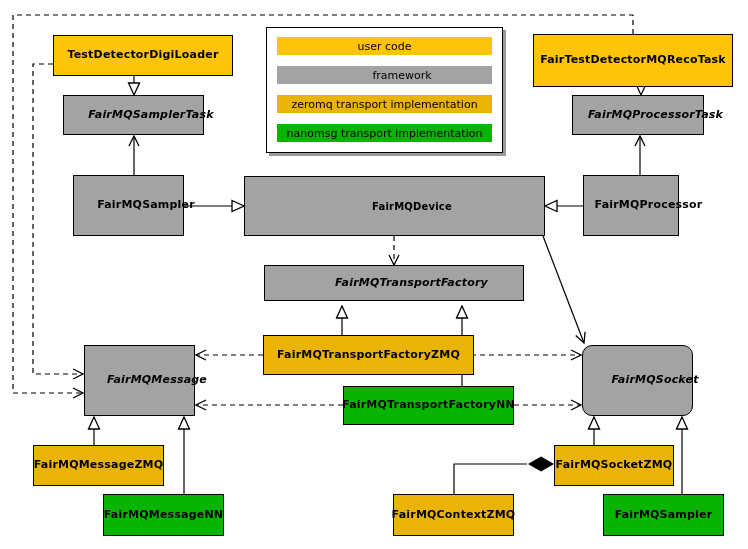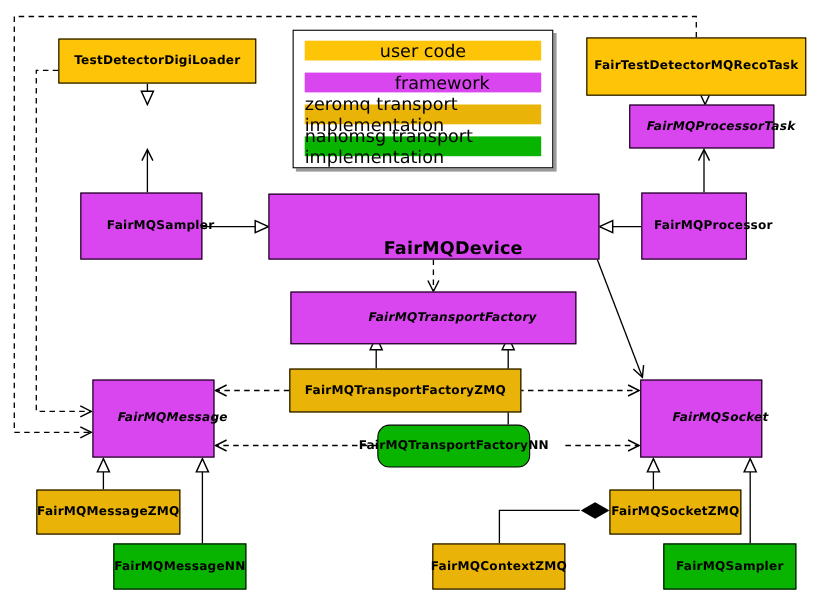--- a/index.html
+++ b/index.html
@@ -6,35 +6,35 @@
   .canvas{
     position:relative;width:748px;height:549px;background:#ffffff;overflow:hidden;
     font-family:"DejaVu Sans","Liberation Sans",sans-serif;
   }
   .edges{position:absolute;left:0;top:0;}
   .node{
     position:absolute;box-sizing:border-box;border:1.4px solid #000;
     display:flex;align-items:center;justify-content:center;text-align:center;
     font-size:11px;font-weight:700;color:#000;letter-spacing:.2px;line-height:1.1;
   }
-  .node.big{font-size:16px;align-items:flex-end;}
+  .node.big{font-size:10px;}
   .node.abstract{font-style:italic;}
   .user{background:#fdc408;}
-  .framework{background:#d946ef;padding-left:35px;}
+  .framework{background:#a3a3a3;padding-left:35px;}
   .zmq{background:#eab308;}
   .nn{background:#09b400;}
   .legend{
     position:absolute;left:266px;top:27px;width:237px;height:126px;
     box-sizing:border-box;background:#ffffff;border:1.6px solid #000;
     box-shadow:3px 3px 0 #9a9a9a;padding:9px 10px;
   }
   .legend-row{
     box-sizing:border-box;height:18px;margin-bottom:11px;
     display:flex;align-items:center;justify-content:center;
-    font-size:16px;font-weight:400;color:#000;
+    font-size:11px;font-weight:400;color:#000;
   }
   .legend-row:last-child{margin-bottom:0;}
 </style>
 </head>
 <body>
 
 <div class="canvas">
 
   <svg class="edges" width="748" height="549" viewBox="0 0 748 549">
     <defs>
@@ -72,45 +72,48 @@
     <path d="M454,494 L454,464 L527,464" stroke="#000" stroke-width="1.2" fill="none"></path>
     <polygon points="554,464 541,456.5 528,464 541,471.5" fill="#000000"></polygon>
   </svg>
 
   <div class="node user" style="left:53px;top:35px;width:180px;height:41px;">
     <span>TestDetectorDigiLoader</span>
   </div>
   <div class="node user" style="left:533px;top:34px;width:200px;height:53px;">
     <span>FairTestDetectorMQRecoTask</span>
   </div>
+  <div class="node framework abstract" style="left:63px;top:95px;width:141px;height:40px;">
+    <span>FairMQSamplerTask</span>
+  </div>
   <div class="node framework abstract" style="left:572px;top:95px;width:132px;height:40px;">
     <span>FairMQProcessorTask</span>
   </div>
   <div class="node framework" style="left:73px;top:175px;width:111px;height:61px;align-items:center;">
     <span>FairMQSampler</span>
   </div>
   <div class="node framework big" style="left:244px;top:176px;width:301px;height:60px;">
     <span>FairMQDevice</span>
   </div>
   <div class="node framework" style="left:583px;top:175px;width:96px;height:61px;">
     <span>FairMQProcessor</span>
   </div>
-  <div class="node framework abstract" style="left:264px;top:265px;width:260px;height:48px;text-align:right;">
+  <div class="node framework abstract" style="left:264px;top:265px;width:260px;height:36px;text-align:right;">
     <span>FairMQTransportFactory</span>
   </div>
   <div class="node zmq" style="left:263px;top:335px;width:211px;height:40px;">
     <span>FairMQTransportFactoryZMQ</span>
   </div>
-  <div class="node nn" style="left:343px;top:386px;width:139px;height:39px;border-radius:11px;">
+  <div class="node nn" style="left:343px;top:386px;width:171px;height:39px;">
     <span>FairMQTransportFactoryNN</span>
   </div>
   <div class="node framework abstract" style="left:84px;top:345px;width:111px;height:71px;">
     <span>FairMQMessage</span>
   </div>
-  <div class="node framework abstract" style="left:582px;top:345px;width:111px;height:71px;">
+  <div class="node framework abstract" style="left:582px;top:345px;width:111px;height:71px;border-radius:10px;">
     <span>FairMQSocket</span>
   </div>
   <div class="node zmq" style="left:33px;top:445px;width:131px;height:41px;">
     <span>FairMQMessageZMQ</span>
   </div>
   <div class="node nn" style="left:103px;top:494px;width:121px;height:42px;">
     <span>FairMQMessageNN</span>
   </div>
   <div class="node zmq" style="left:554px;top:445px;width:120px;height:41px;">
     <span>FairMQSocketZMQ</span>

